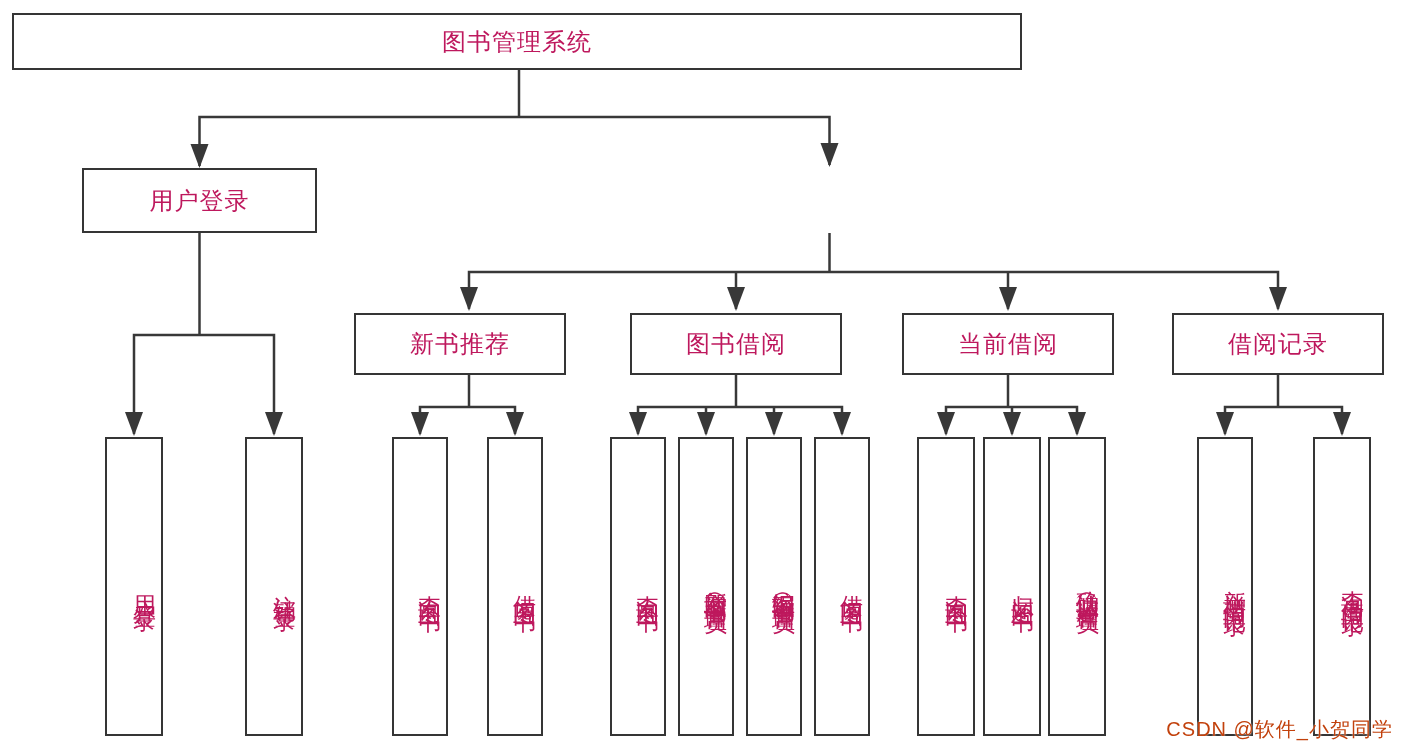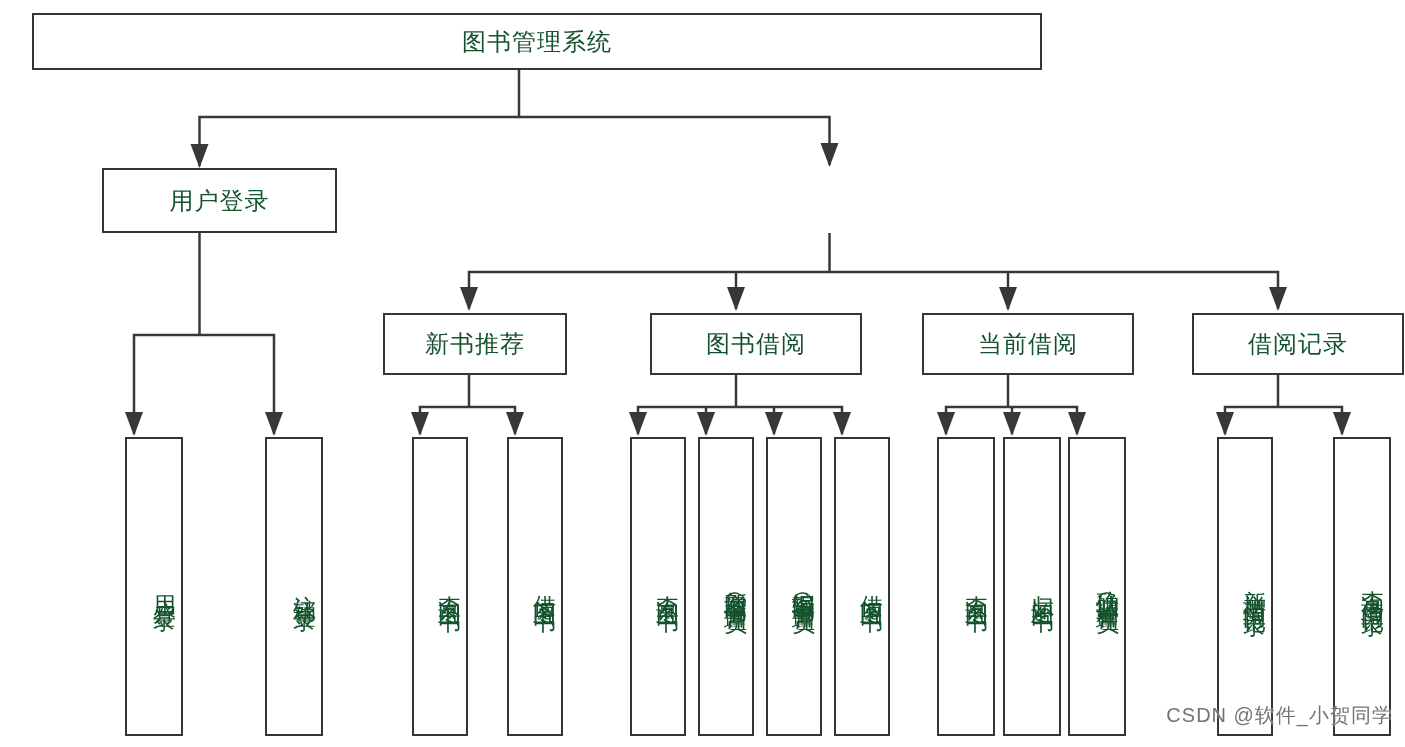--- a/index.html
+++ b/index.html
@@ -13,45 +13,44 @@
   }
   .connectors {
     position: absolute;
     left: 0; top: 0;
     width: 1405px; height: 747px;
   }
   .node {
     position: absolute;
     border: 2px solid #353535;
     background: #ffffff;
-    color: #14532d;
+    color: #be185d;
     box-sizing: border-box;
-    margin-left: 20px;
   }
   .hbox {
     display: flex;
     align-items: center;
     justify-content: center;
     font-size: 24px;
     letter-spacing: 1px;
   }
   .leaf {
     writing-mode: vertical-rl;
     text-orientation: mixed;
     text-align: center;
     font-size: 23px;
     letter-spacing: 5px;
     padding: 6px 0;
   }
   .watermark {
     position: absolute;
     right: 12px;
-    bottom: 18px;
+    bottom: 4px;
     font-size: 20px;
-    color: #737373;
+    color: #c2410c;
     letter-spacing: 1px;
     text-shadow: 0 0 2px #ffffff;
     white-space: nowrap;
   }
 </style>
 </head>
 <body>
 
 <div class="stage">
 
@@ -97,21 +96,21 @@
       <polygon points="1068,412 1086,412 1077,436"></polygon>
       <polygon points="1216,412 1234,412 1225,436"></polygon>
       <polygon points="1333,412 1351,412 1342,436"></polygon>
     </g>
   </svg>
 
   <div class="node hbox" style="left:12px; top:13px; width:1010px; height:57px;">图书管理系统</div>
 
   <div class="node hbox" style="left:82px; top:168px; width:235px; height:65px;">用户登录</div>
 
-  <div class="node hbox" style="left:363px; top:313px; width:184px; height:62px;">新书推荐</div>
+  <div class="node hbox" style="left:354px; top:313px; width:212px; height:62px;">新书推荐</div>
   <div class="node hbox" style="left:630px; top:313px; width:212px; height:62px;text-align:center;">图书借阅</div>
   <div class="node hbox" style="left:1172px; top:313px; width:212px; height:62px;">借阅记录</div>
   <div class="node hbox" style="left:902px; top:313px; width:212px; height:62px;">当前借阅</div>
 
   <div class="node leaf" style="left:105px; top:437px; width:58px; height:299px;">用户登录</div>
   <div class="node leaf" style="left:245px; top:437px; width:58px; height:299px;">注销登录</div>
 
   <div class="node leaf" style="left:392px; top:437px; width:56px; height:299px;">查询图书</div>
   <div class="node leaf" style="left:487px; top:437px; width:56px; height:299px;">借阅图书</div>
 

